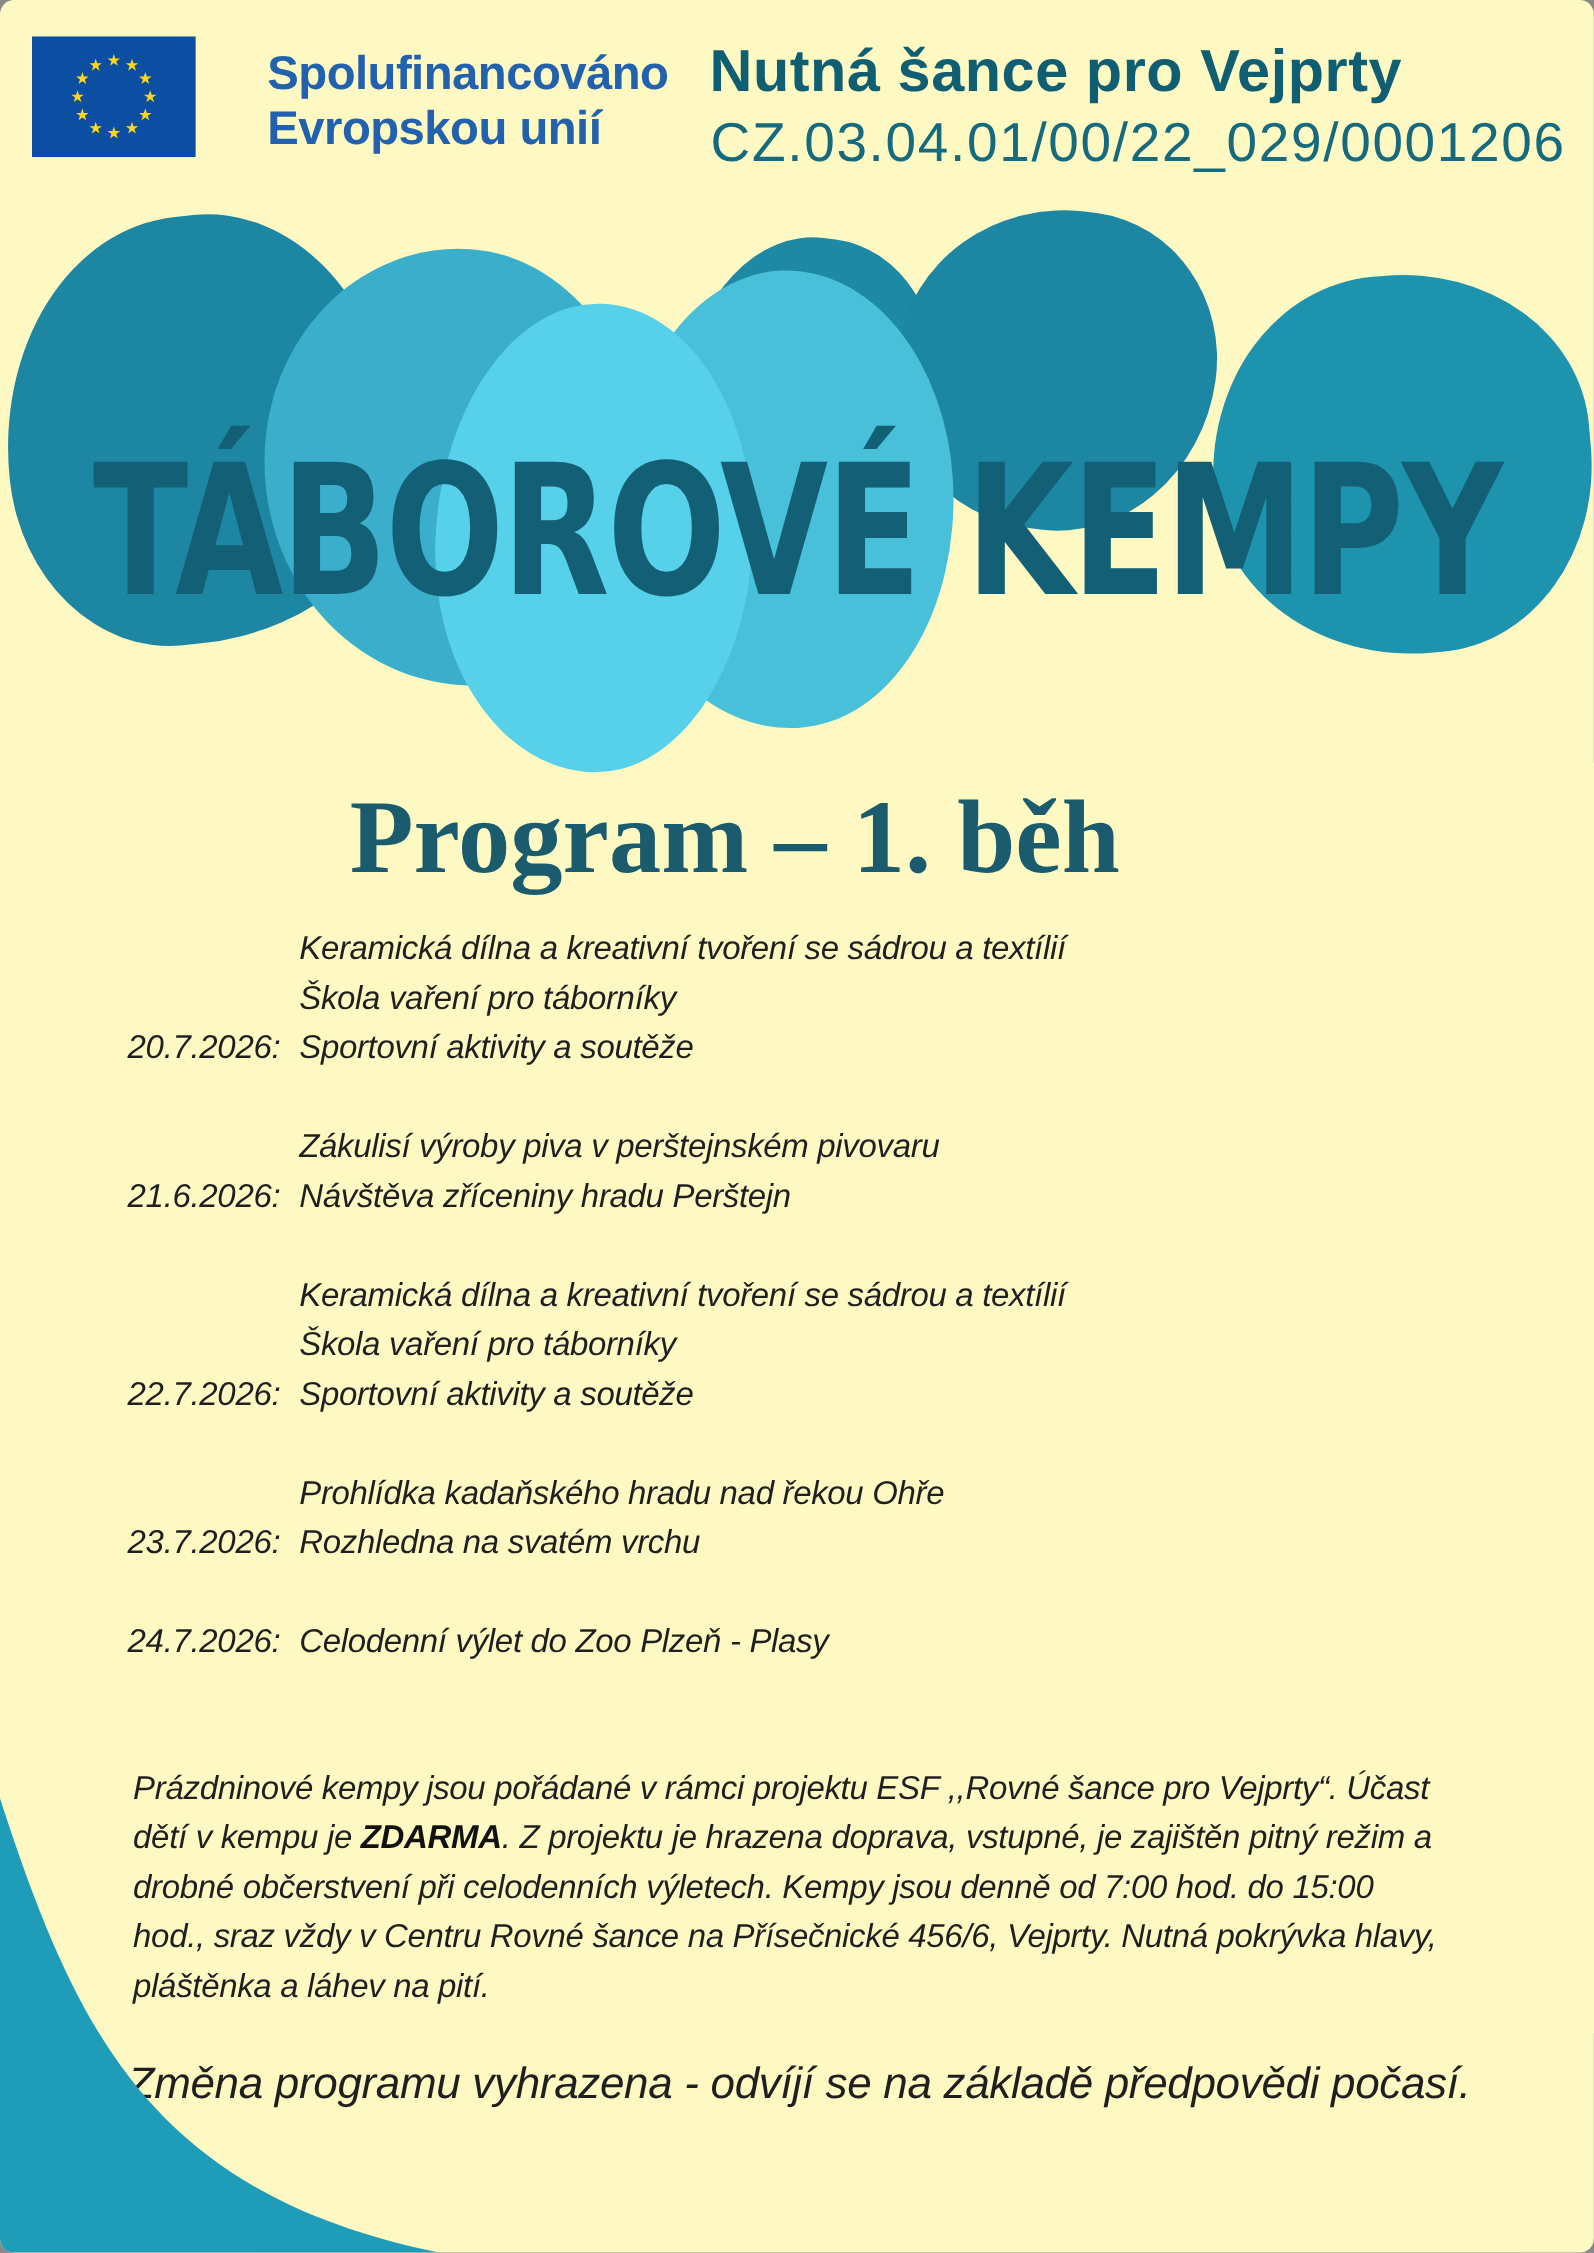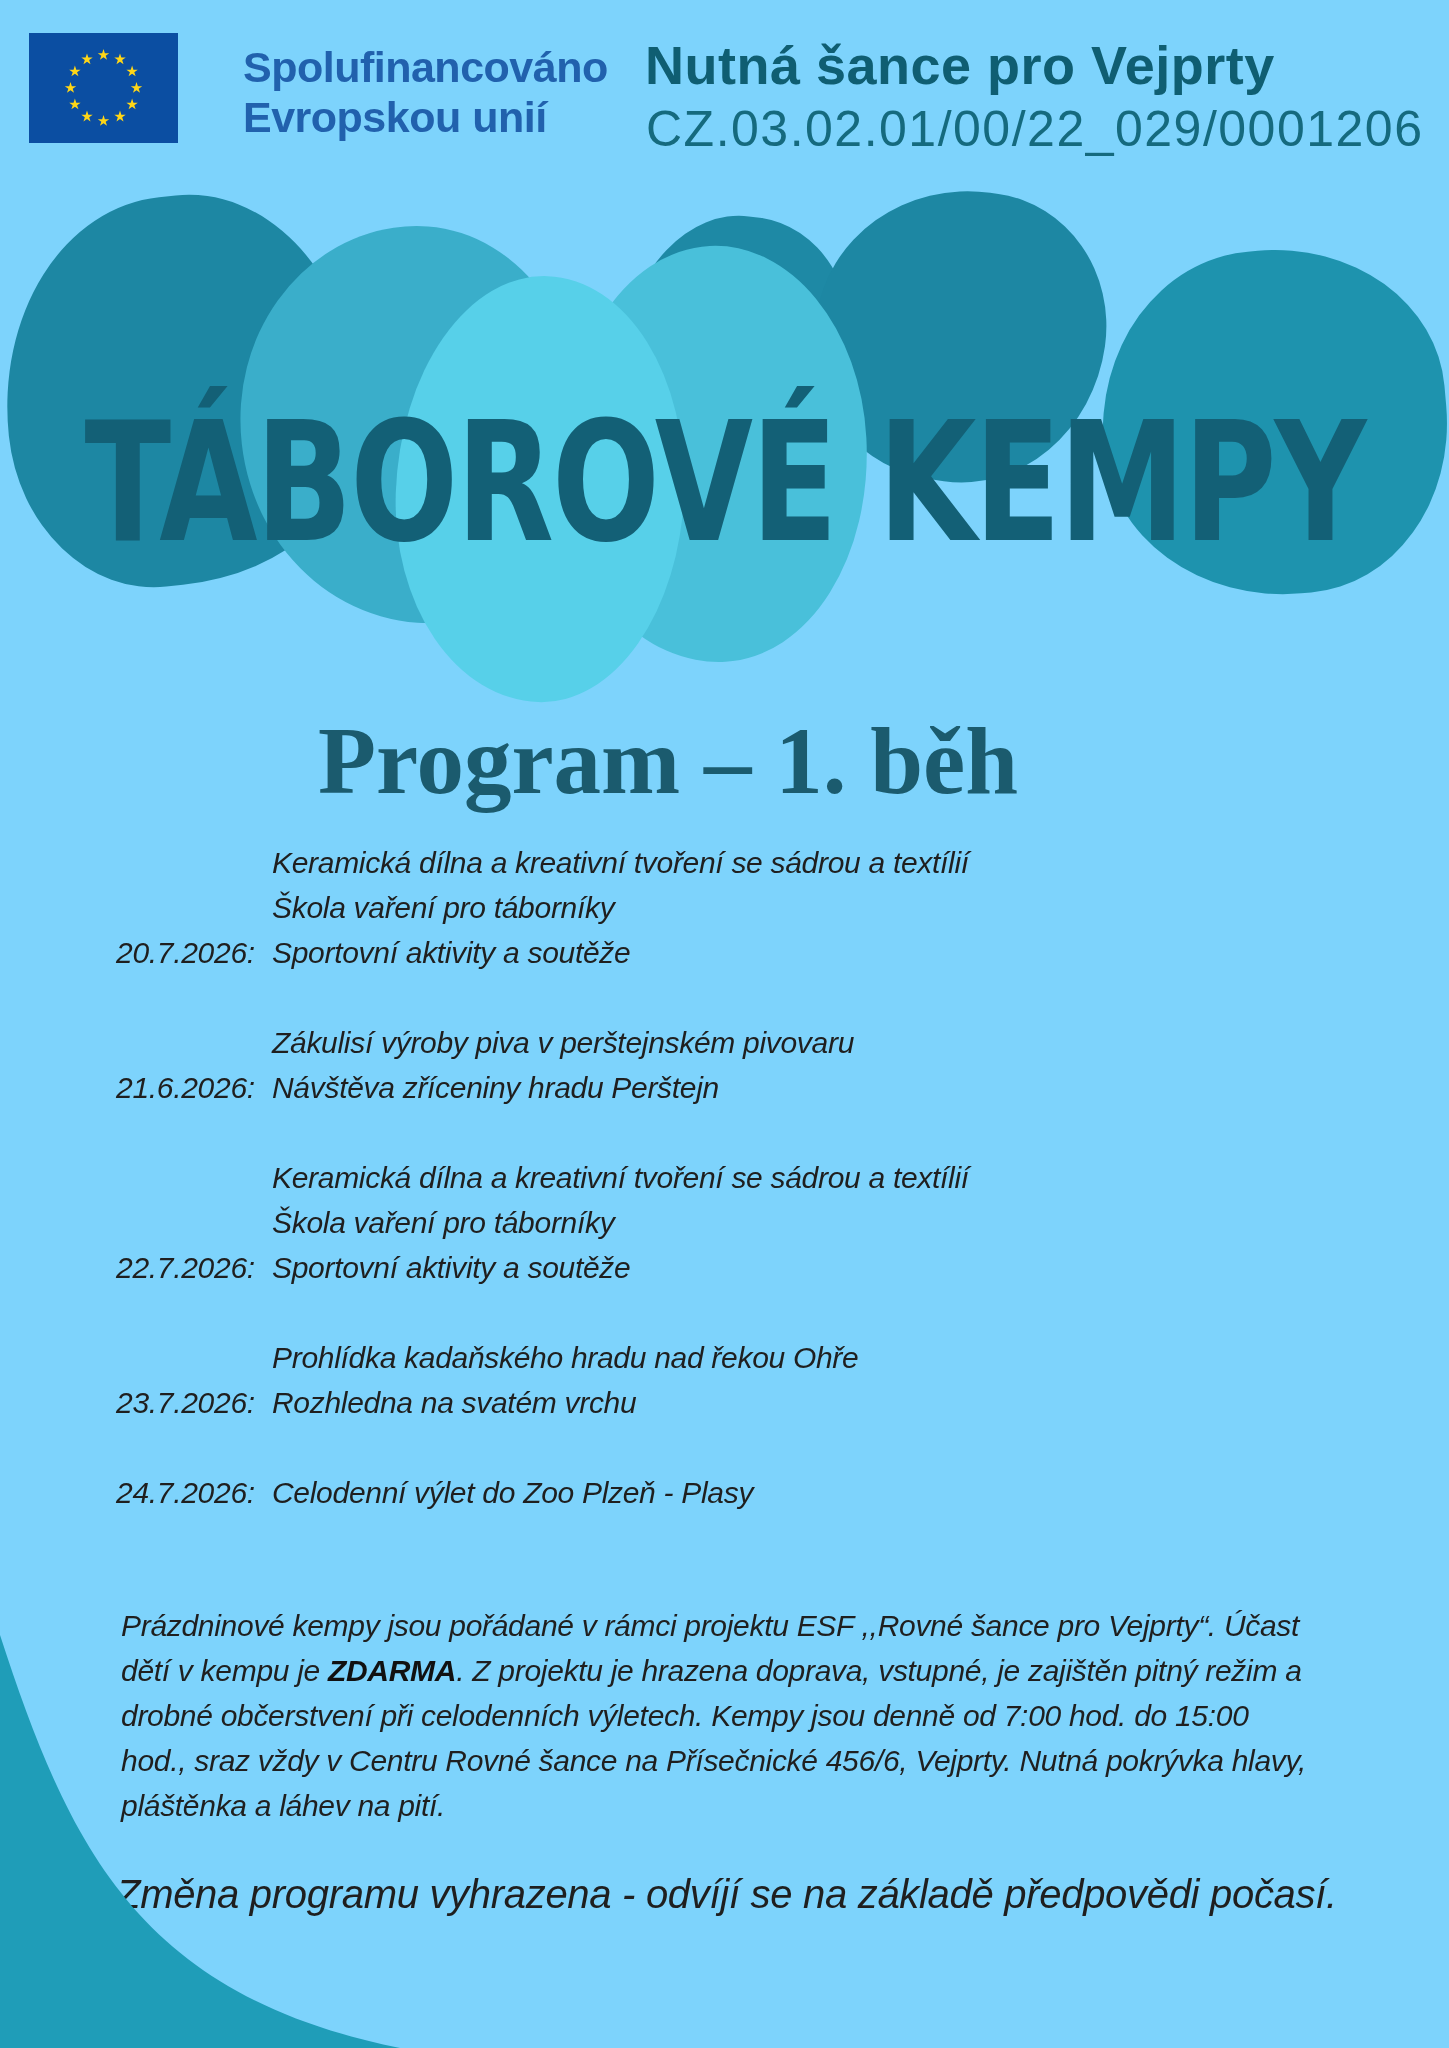--- a/index.html
+++ b/index.html
@@ -1,19 +1,20 @@
 <!DOCTYPE html>
 <html><head>
 <meta charset="utf-8">
 <style>
   html,body { margin:0; padding:0; background:#888; }
   .page {
     position:relative; width:1449px; height:2048px; margin:0 auto;
-    background:#7dd3fc; overflow:hidden;
+    background:#fef9c3; overflow:hidden;
     font-family:"Liberation Sans", sans-serif;
+    border-radius:13px;
   }
 
   
   .eu-flag { position:absolute; left:29px; top:33px; width:149px; height:110px; }
   .eu-text {
     position:absolute; left:243px; top:42px;
     font-size:43px; line-height:50px; font-weight:700;
     color:#2161ad; letter-spacing:-0.5px;
   }
   .project-title {
@@ -112,21 +113,21 @@
     <use href="#star" transform="translate(45.9,38.5)"></use>
     <use href="#star" transform="translate(58,26.4)"></use>
   </svg>
 
   <div class="eu-text">
     <div>Spolufinancováno</div>
     <div>Evropskou unií</div>
   </div>
 
   <div class="project-title">Nutná šance pro Vejprty</div>
-  <div class="project-code">CZ.03.02.01/00/22_029/0001206</div>
+  <div class="project-code">CZ.03.04.01/00/22_029/0001206</div>
 
   <div class="blob blob-a"></div>
   <div class="blob blob-e"></div>
   <div class="blob blob-f"></div>
   <div class="blob blob-g"></div>
   <div class="blob blob-b"></div>
   <div class="blob blob-d"></div>
   <div class="blob blob-c"></div>
 
   <div class="main-title">TÁBOROVÉ KEMPY</div>

